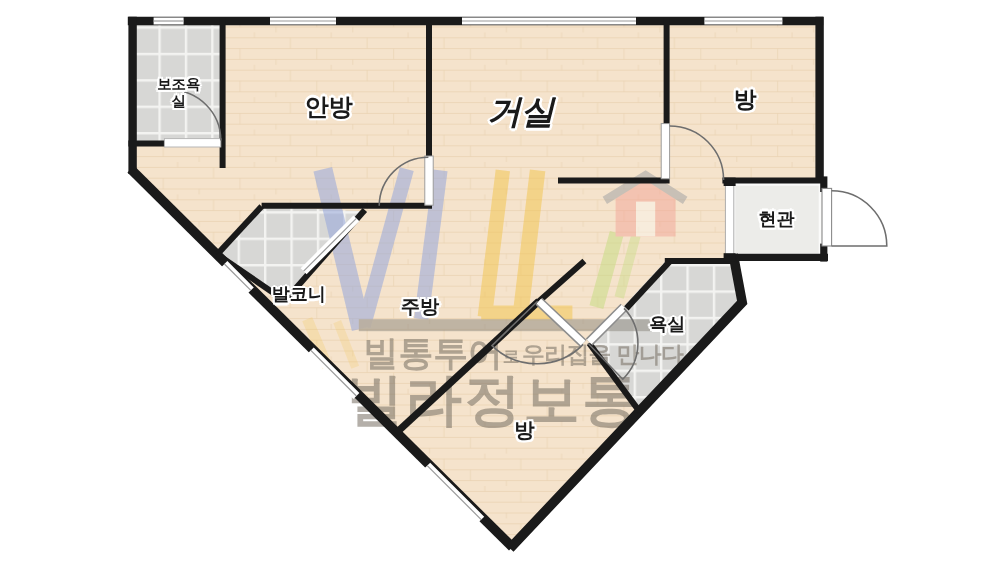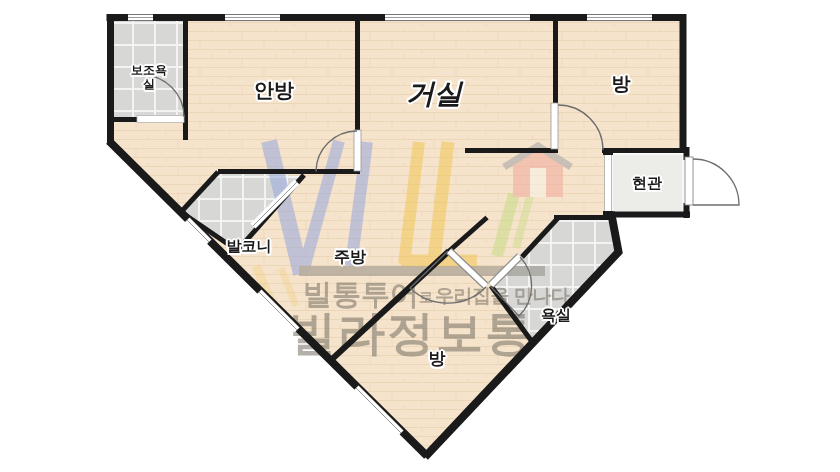--- a/index.html
+++ b/index.html
@@ -179,16 +179,16 @@
   </g>
 </svg>
 
 <div class="room-label wrap" style="left:149px;top:78px;font-size:12px;">보조욕실</div>
 <div class="room-label" style="left:274px;top:90px;font-size:20px;">안방</div>
 <div class="room-label" style="left:434px;top:94px;font-size:28px;font-style:italic;">거실</div>
 <div class="room-label" style="left:621px;top:84px;font-size:19px;">방</div>
 <div class="room-label" style="left:647px;top:183px;font-size:15px;">현관</div>
 <div class="room-label" style="left:249px;top:206px;font-size:15px;margin-top:40px;">발코니</div>
 <div class="room-label" style="left:334px;top:257px;font-size:16px;margin-left:16px;">주방</div>
-<div class="room-label" style="left:556px;top:271px;font-size:15px;margin-top:44px;">욕실</div>
+<div class="room-label" style="left:556px;top:271px;font-size:15px;">욕실</div>
 <div class="room-label" style="left:437px;top:359px;font-size:17px;">방</div>
 
 </div>
 
 </body></html>

